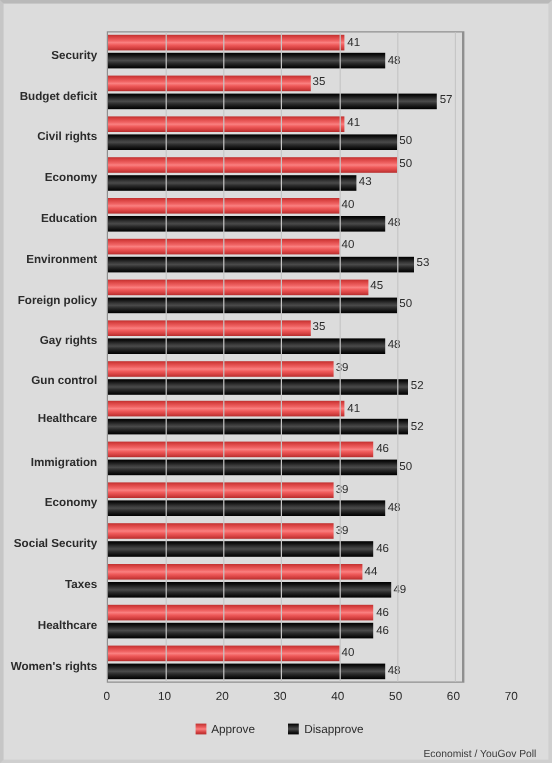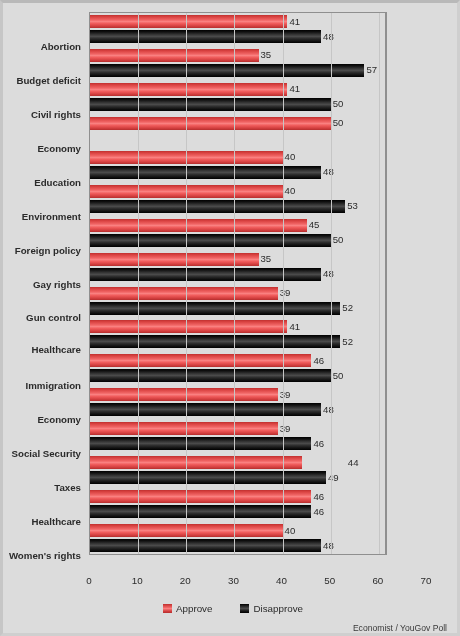--- a/index.html
+++ b/index.html
@@ -31,21 +31,21 @@
     font-size: 11.2px;
     font-weight: bold;
     color: #2b2b2b;
     letter-spacing: -0.1px;
     white-space: nowrap;
   }
   
   .plot {
     position: absolute;
     left: 86px;
-    top: 9px;
+    top: 23px;
     width: 298px;
     height: 543px;
     background: #dcdcdc;
     border: 1px solid #8f8f8f;
     border-right-width: 2px;
     border-top-width: 1px;
     box-sizing: border-box;
   }
   .gridline {
     position: absolute;
@@ -171,21 +171,21 @@
     white-space: nowrap;
   }
 </style>
 </head>
 <body>
 
 <div class="frame">
 
 
   <div class="cat-labels">
-      <div class="cat-label" style="top: 10.9688px;">Abortion</div>
+      <div class="cat-label" style="top: 10.9688px;">Security</div>
       <div class="cat-label" style="top: 44.9062px;">Budget deficit</div>
       <div class="cat-label" style="top: 78.8438px;">Civil rights</div>
       <div class="cat-label" style="top: 112.781px;">Economy</div>
       <div class="cat-label" style="top: 146.719px;">Education</div>
       <div class="cat-label" style="top: 180.656px;">Environment</div>
       <div class="cat-label" style="top: 214.594px;">Foreign policy</div>
       <div class="cat-label" style="top: 248.531px;">Gay rights</div>
       <div class="cat-label" style="top: 282.469px;">Gun control</div>
       <div class="cat-label" style="top: 314px;">Healthcare</div>
       <div class="cat-label" style="top: 350.344px;">Immigration</div>
@@ -226,20 +226,24 @@
           <div class="bar-wrap disapprove">
             <div class="bar disapprove" style="width: 240.714px;"></div>
             <div class="bar-label" style="left: 240.714px;">50</div>
           </div>
         </div>
         <div class="row" style="top: 101.812px; height: 33.9375px;">
           <div class="bar-wrap approve">
             <div class="bar approve" style="width: 240.714px;"></div>
             <div class="bar-label" style="left: 240.714px;">50</div>
           </div>
+          <div class="bar-wrap disapprove">
+            <div class="bar disapprove" style="width: 207.014px;"></div>
+            <div class="bar-label" style="left: 207.014px;">43</div>
+          </div>
         </div>
         <div class="row" style="top: 135.75px; height: 33.9375px;">
           <div class="bar-wrap approve">
             <div class="bar approve" style="width: 192.571px;"></div>
             <div class="bar-label" style="left: 192.571px;">40</div>
           </div>
           <div class="bar-wrap disapprove">
             <div class="bar disapprove" style="width: 231.086px;"></div>
             <div class="bar-label" style="left: 231.086px;">48</div>
           </div>
@@ -320,21 +324,21 @@
             <div class="bar-label" style="left: 187.757px;">39</div>
           </div>
           <div class="bar-wrap disapprove">
             <div class="bar disapprove" style="width: 221.457px;"></div>
             <div class="bar-label" style="left: 221.457px;">46</div>
           </div>
         </div>
         <div class="row" style="top: 441.188px; height: 33.9375px;">
           <div class="bar-wrap approve">
             <div class="bar approve" style="width: 211.829px;"></div>
-            <div class="bar-label" style="left: 211.829px; margin-left: 44px;">44</div>
+            <div class="bar-label" style="left: 211.829px;">44</div>
           </div>
           <div class="bar-wrap disapprove">
             <div class="bar disapprove" style="width: 235.9px;"></div>
             <div class="bar-label" style="left: 235.9px;">49</div>
           </div>
         </div>
         <div class="row" style="top: 475.125px; height: 33.9375px;">
           <div class="bar-wrap approve">
             <div class="bar approve" style="width: 221.457px;"></div>
             <div class="bar-label" style="left: 221.457px;">46</div>

